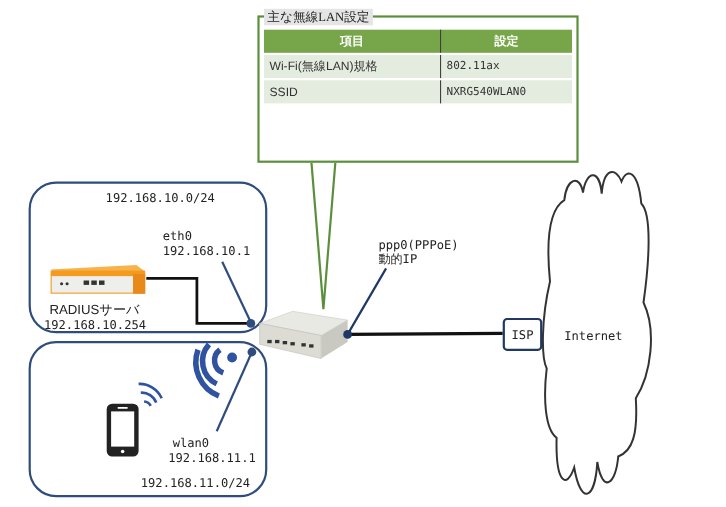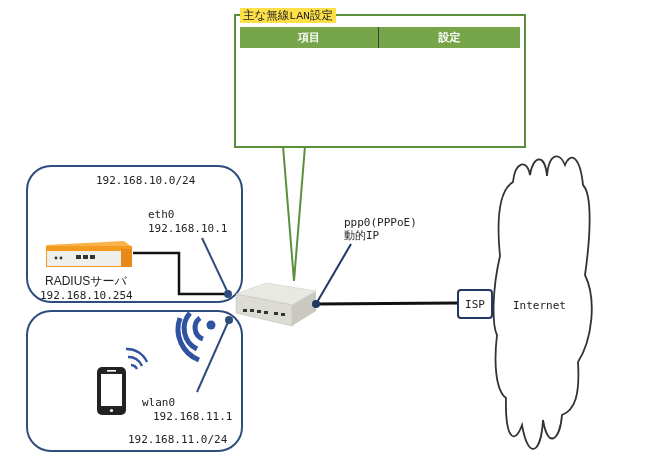--- a/index.html
+++ b/index.html
@@ -5,22 +5,22 @@
   html, body { margin:0; padding:0; background:#ffffff; }
   body { width:660px; height:461px; position:relative; overflow:hidden;
          font-family:"DejaVu Sans Mono","Liberation Mono",monospace; color:#222; }
   svg.diagram { position:absolute; left:0; top:0; }
   .txt { position:absolute; font-size:11px; line-height:13px; white-space:pre; color:#222; }
   .sans { font-family:"Liberation Sans","DejaVu Sans",sans-serif; }
 
   
   .callout { position:absolute; left:234px; top:14px; width:292px; height:134px;
              border:2px solid #5b8f3c; background:#fff; box-sizing:border-box; }
-  .callout-title { position:absolute; left:240px; top:8px; background:#fde047; padding:0 3px;
-                   font-family:Liberation Mono, monospace; font-size:11.5px; color:#222; }
+  .callout-title { position:absolute; left:240px; top:8px; background:#e5e5e5; padding:0 3px;
+                   font-family:Liberation Serif, serif; font-size:11.5px; color:#222; }
   table.settings { position:absolute; left:240px; top:25px; width:280px; border-collapse:separate;
                    border-spacing:0 2px; }
   table.settings th { background:#77a64a; color:#fff; font-family:"Liberation Sans","DejaVu Sans",sans-serif;
                       font-size:11px; text-align:center; padding:3px 5px; height:15px; font-weight:bold; }
   table.settings th + th, table.settings td + td { border-left:1px solid #404040; }
   table.settings td { background:#e4ebdf; height:17px; padding:2px 5px; font-size:11px; }
   table.settings td.k { font-family:"Liberation Sans","DejaVu Sans",sans-serif; width:150px; color:#333; }
   table.settings td.v { font-family:"DejaVu Sans Mono","Liberation Mono",monospace; font-size:10px; color:#333; }
 
   .isp-box { position:absolute; left:457px; top:289px; width:36px; height:30px; border:2px solid #1f3864;
@@ -112,30 +112,38 @@
 <div class="callout"></div>
 <div class="callout-title">主な無線LAN設定</div>
 <table class="settings">
   <thead>
     <tr>
       <th>項目</th>
       <th>設定</th>
     </tr>
   </thead>
   <tbody>
+    <tr>
+      <td class="k">Wi-Fi(無線LAN)規格</td>
+      <td class="v">802.11ax</td>
+    </tr>
+    <tr>
+      <td class="k">SSID</td>
+      <td class="v">NXRG540WLAN0</td>
+    </tr>
   </tbody>
 </table>
 
 <div class="txt" style="left:96px;top:174px;">192.168.10.0/24</div>
 <div class="txt" style="left:148px;top:208px;">eth0</div>
 <div class="txt" style="left:148px;top:222px;">192.168.10.1</div>
 <div class="txt sans" style="left:45px;top:275px;font-size:12px;">RADIUSサーバ</div>
 <div class="txt" style="left:40px;top:289px;">192.168.10.254</div>
 
-<div class="txt" style="left:142px;top:396px;text-align:center;">wlan0</div>
+<div class="txt" style="left:157px;top:396px;text-align:center;">wlan0</div>
 <div class="txt" style="left:153px;top:410px;">192.168.11.1</div>
 <div class="txt" style="left:96px;top:433px;margin-left:32px;">192.168.11.0/24</div>
 
 <div class="txt" style="left:344px;top:216px;">ppp0(PPPoE)</div>
 <div class="txt" style="left:344px;top:229px;">動的IP</div>
 <div class="isp-box">
     <span>ISP</span>
   </div>
 <div class="txt" style="left:513px;top:299px;">Internet</div>
 

